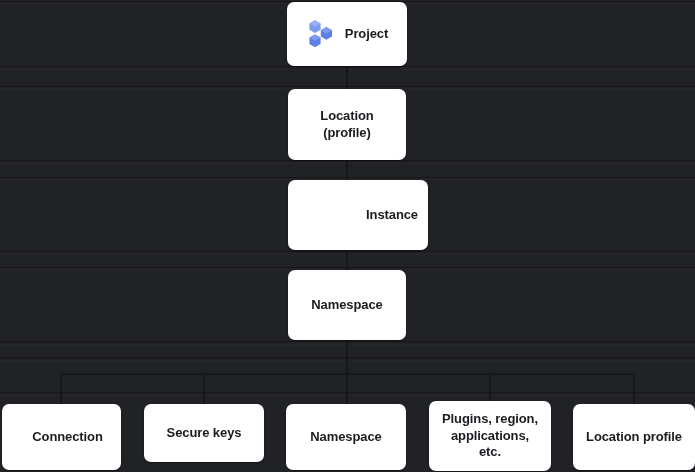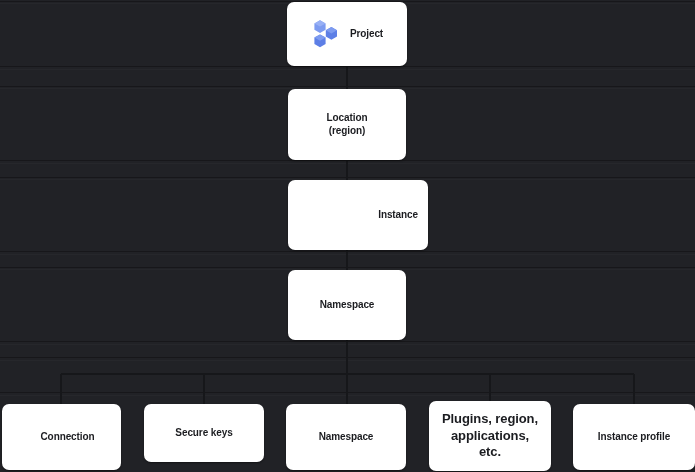--- a/index.html
+++ b/index.html
@@ -48,21 +48,21 @@
     box-sizing: border-box;
     display: flex;
     align-items: center;
     justify-content: center;
     gap: 9px;
     padding: 6px 10px;
     box-shadow: 0 1px 2px rgba(0,0,0,0.45);
   }
   .node-label {
     color: #1b1c20;
-    font-size: 10px;
+    font-size: 13px;
     font-weight: bold;
     line-height: 1.28;
     text-align: center;
     letter-spacing: -0.1px;
     white-space: pre-line;
   }
   .node-label.small {
     font-size: 13px;
   }
   .hex-icon {
@@ -133,21 +133,21 @@
       <polygon points="20.4,8.0 26.0,11.2 26.0,17.6 20.4,20.8 14.8,17.6 14.8,11.2" fill="#5d7fe6"></polygon>
       <polygon points="20.4,8.0 26.0,11.2 20.4,14.4 14.8,11.2" fill="#7d9bf0"></polygon>
       <polygon points="9.0,15.4 14.6,18.6 14.6,25.0 9.0,28.2 3.4,25.0 3.4,18.6" fill="#5d7fe6"></polygon>
       <polygon points="9.0,15.4 14.6,18.6 9.0,21.8 3.4,18.6" fill="#7d9bf0"></polygon>
     </svg>
     <span class="node-label">Project</span>
   </div>
 
   <div class="node" id="node-location">
     <span class="node-label">Location
-(region)</span>
+(profile)</span>
   </div>
 
   <div class="node" id="node-instance">
     <span class="node-label">Instance</span>
   </div>
 
   <div class="node" id="node-namespace">
     <span class="node-label">Namespace</span>
   </div>
 
@@ -162,16 +162,16 @@
   <div class="node" id="node-pipelines">
     <span class="node-label">Namespace</span>
   </div>
 
   <div class="node" id="node-plugins">
     <span class="node-label small">Plugins, region,
 applications, etc.</span>
   </div>
 
   <div class="node" id="node-compute">
-    <span class="node-label">Instance profile</span>
+    <span class="node-label">Location profile</span>
   </div>
 
 </div>
 
 </body></html>

